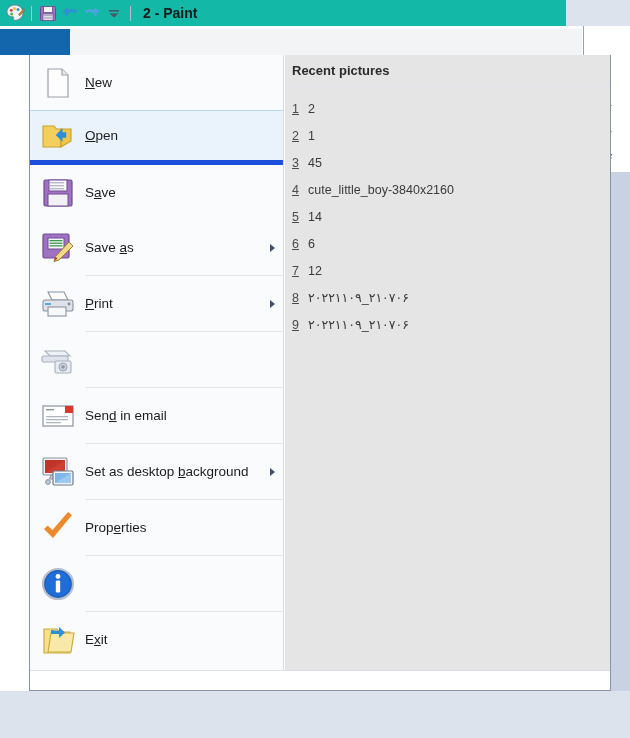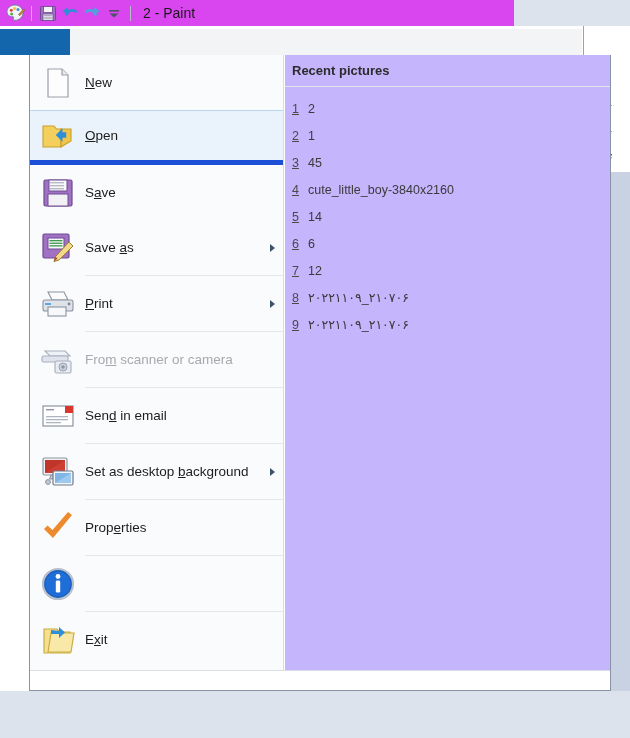--- a/index.html
+++ b/index.html
@@ -5,22 +5,23 @@
   html,body{margin:0;padding:0;}
   body{
     width:630px;height:738px;overflow:hidden;
     background:#dde3ec;
     font-family:"Liberation Sans","DejaVu Sans",sans-serif;
     -webkit-font-smoothing:antialiased;
   }
 
   
   #titlebar{
-    position:absolute;left:0;top:0;width:514px;height:26px;
-    background:#d946ef;
+    position:absolute;left:0;top:0;width:566px;height:26px;
+    background:#14b8a6;
+    font-weight:bold;
   }
   .qat{position:absolute;top:0;height:26px;display:flex;align-items:center;}
   .qat-ico{width:22px;height:22px;display:inline-block;position:relative;}
   .qat-sep{width:1px;height:15px;background:#b8bcc4;margin:0 5px;}
   .app-title{
     position:absolute;left:143px;top:0;height:26px;line-height:26px;
     font-size:14px;color:#1a1a1a;white-space:nowrap;
   }
 
   
@@ -68,21 +69,21 @@
     margin-left:29px;
   }
   #menu-left{
     position:absolute;left:0;top:0;width:254px;height:615px;
     background:#fafbfc;
     border-right:1px solid #d9dde4;
     box-sizing:border-box;
   }
   #menu-right{
     position:absolute;left:255px;top:0;width:325px;height:615px;
-    background:#c4b5fd;
+    background:#e5e5e5;
     box-sizing:border-box;
     padding-left:14px;
   }
   #menu-footer{
     position:absolute;left:0;top:615px;width:580px;height:19px;
     background:#ffffff;border-top:1px solid #d9dde4;
     box-sizing:border-box;
   }
 
   
@@ -311,21 +312,20 @@
       <div class="mi disabled">
         <div class="ico">
           <svg width="38" height="38" viewBox="0 0 38 38">
             <path d="M6 10h20l5 5H11z" fill="#eef1f6" stroke="#a7b0bd" stroke-width="1.1"></path>
             <rect x="3" y="15" width="26" height="6" rx="1.5" fill="#dfe4ec" stroke="#a7b0bd" stroke-width="1.1"></rect>
             <rect x="16" y="20" width="16" height="12" rx="1.5" fill="#e8ebf1" stroke="#a7b0bd" stroke-width="1.1"></rect>
             <circle cx="24" cy="26" r="4" fill="#ccd3dd" stroke="#9aa3b1" stroke-width="1"></circle>
             <circle cx="24" cy="26" r="1.8" fill="#8e97a5"></circle>
           </svg>
         </div>
-        <div class="lbl">Fro<u>m</u> scanner or camera</div>
         <div class="sub"></div>
       </div>
       <div class="mi-sep"></div>
       <div class="mi">
         <div class="ico">
           <svg width="38" height="38" viewBox="0 0 38 38">
             <rect x="4" y="9" width="30" height="20" fill="#ffffff" stroke="#8b93a0" stroke-width="1.2"></rect>
             <rect x="26" y="9" width="8" height="7" fill="#d9372b"></rect>
             <rect x="7" y="12" width="8" height="1.4" fill="#8b93a0"></rect>
             <rect x="7" y="19" width="22" height="1.3" fill="#aeb5c0"></rect>

